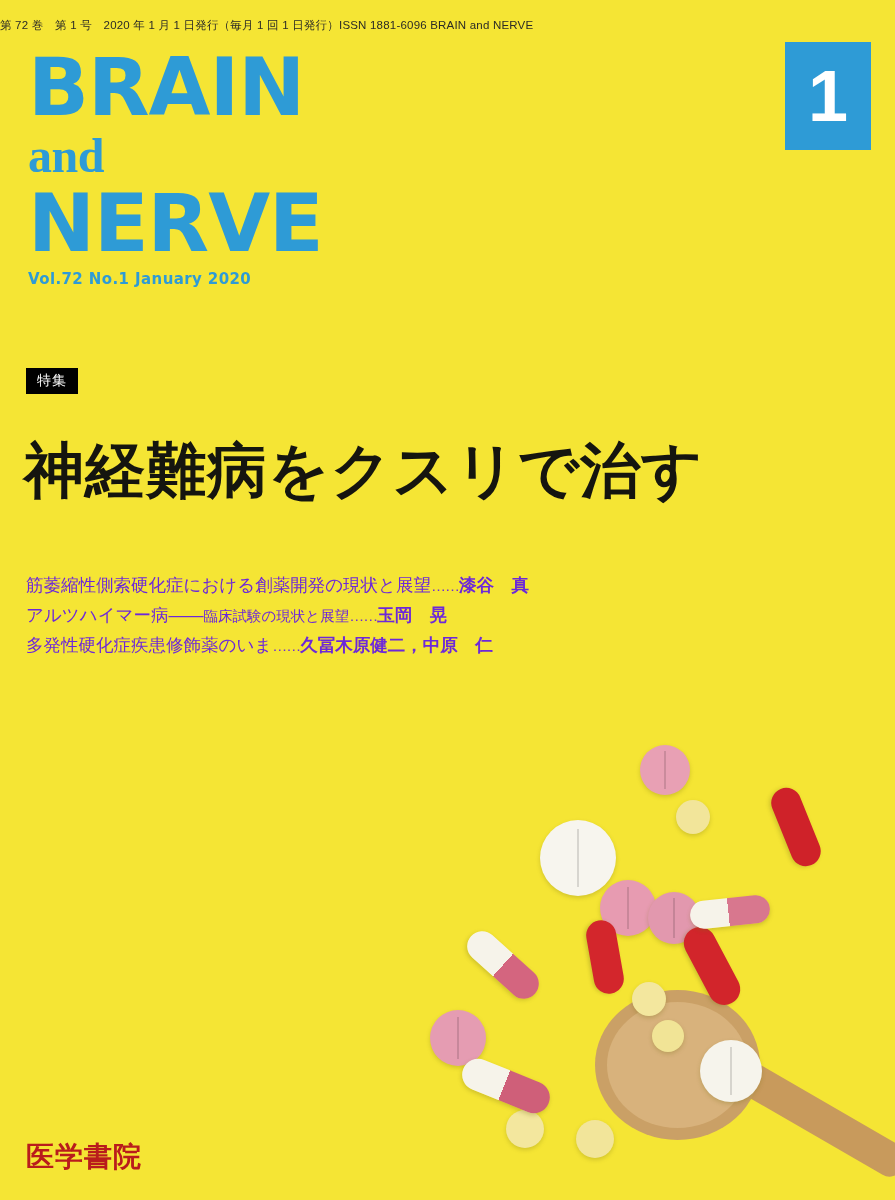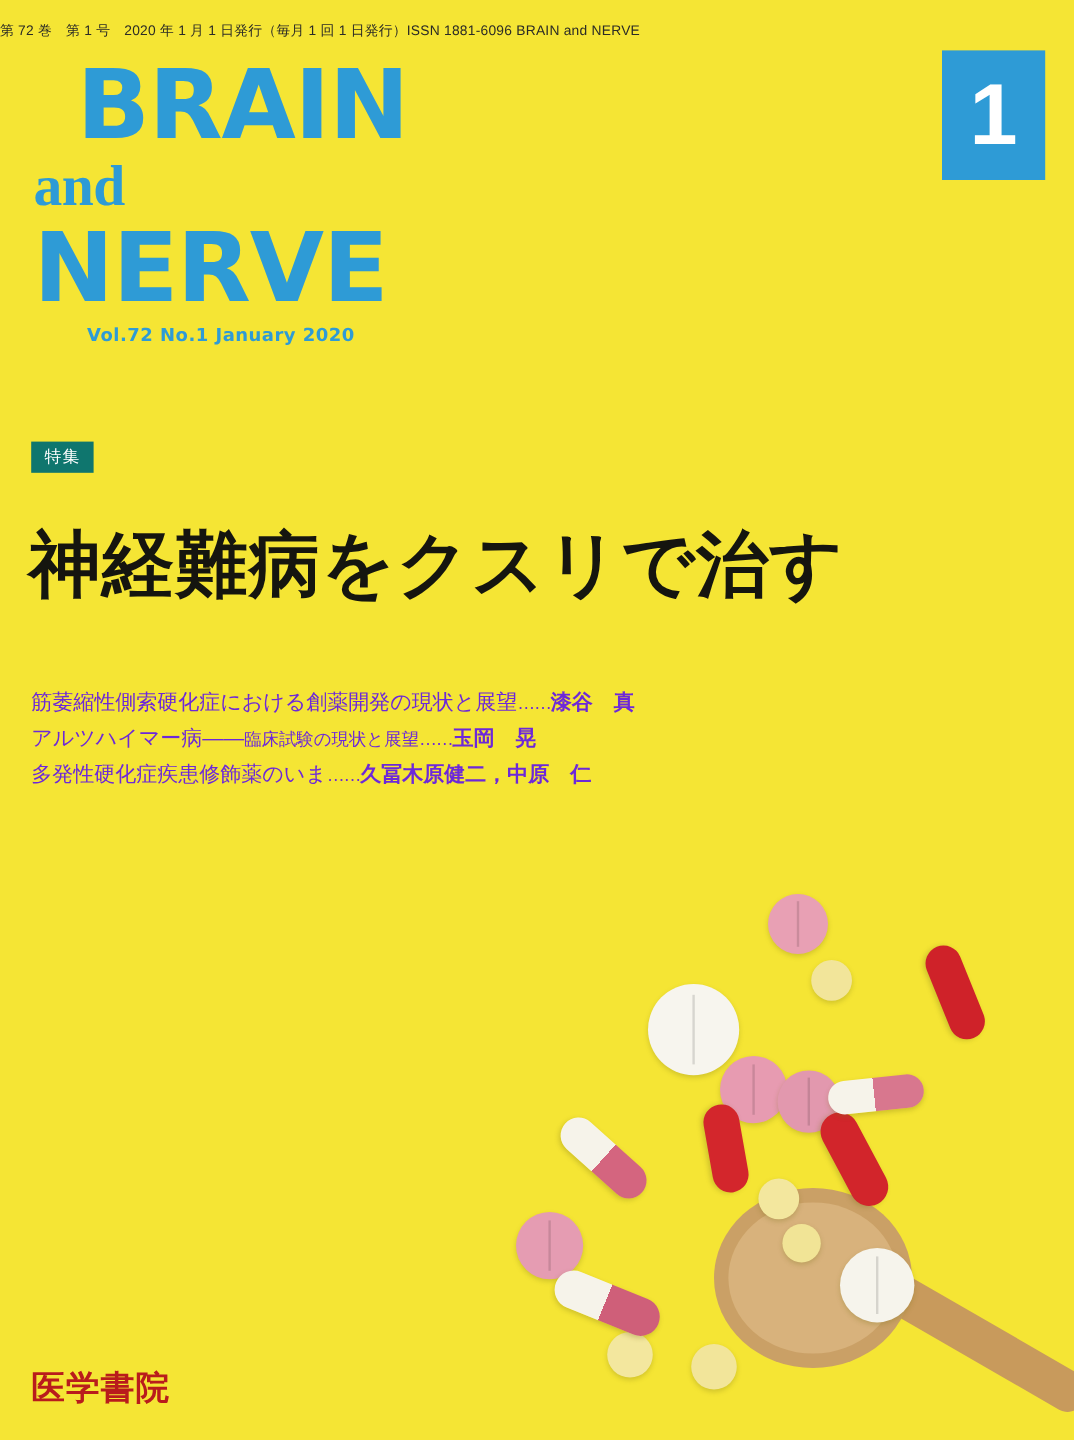--- a/index.html
+++ b/index.html
@@ -53,21 +53,20 @@
     left: 28px;
     top: 50px;
     color: #2e9bd6;
   }
   .logo-brain {
     font-size: 80px;
     font-weight: bold;
     letter-spacing: -1px;
     line-height: 0.95;
     font-family: "DejaVu Sans", sans-serif;
-    margin-left: 36px;
   }
   .logo-and {
     font-size: 48px;
     font-weight: bold;
     line-height: 1.25;
     font-family: Liberation Serif, serif;
     letter-spacing: -0.5px;
   }
   .logo-nerve {
     font-size: 80px;
@@ -76,30 +75,29 @@
     line-height: 0.95;
     font-family: "DejaVu Sans", sans-serif;
   }
   .logo-vol {
     font-size: 15px;
     font-weight: bold;
     color: #2e9bd6;
     margin-top: 8px;
     letter-spacing: 0.4px;
     font-family: "DejaVu Sans", sans-serif;
-    text-align: center;
   }
   
   .badge {
     position: absolute;
     left: 26px;
     top: 368px;
     width: 52px;
     height: 26px;
-    background: #0f766e;
+    background: #000000;
     color: #ffffff;
     font-size: 14px;
     display: flex;
     align-items: center;
     justify-content: center;
     letter-spacing: 1px;
   }
   
   .title-main {
     position: absolute;

